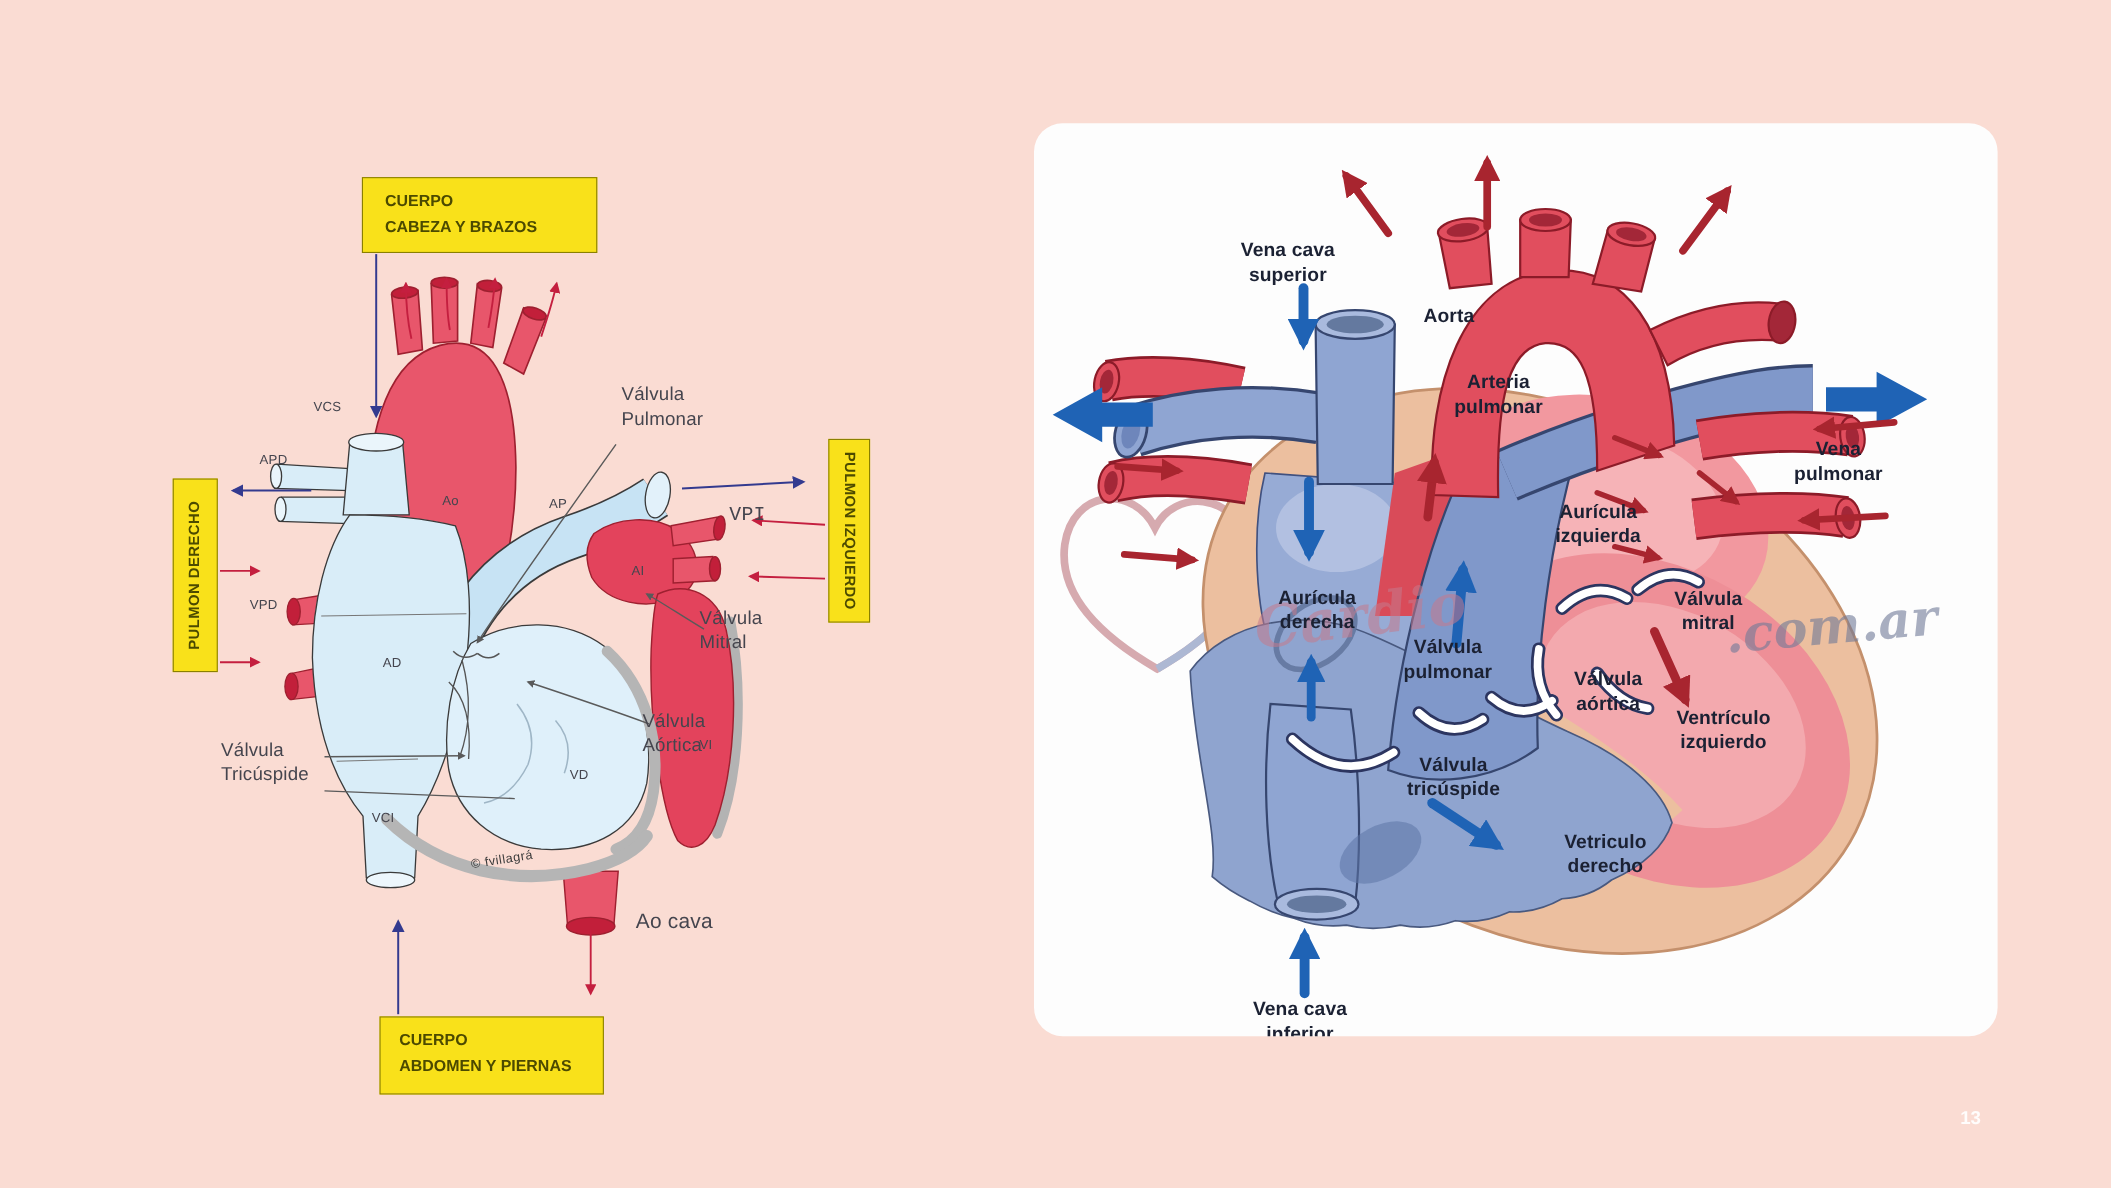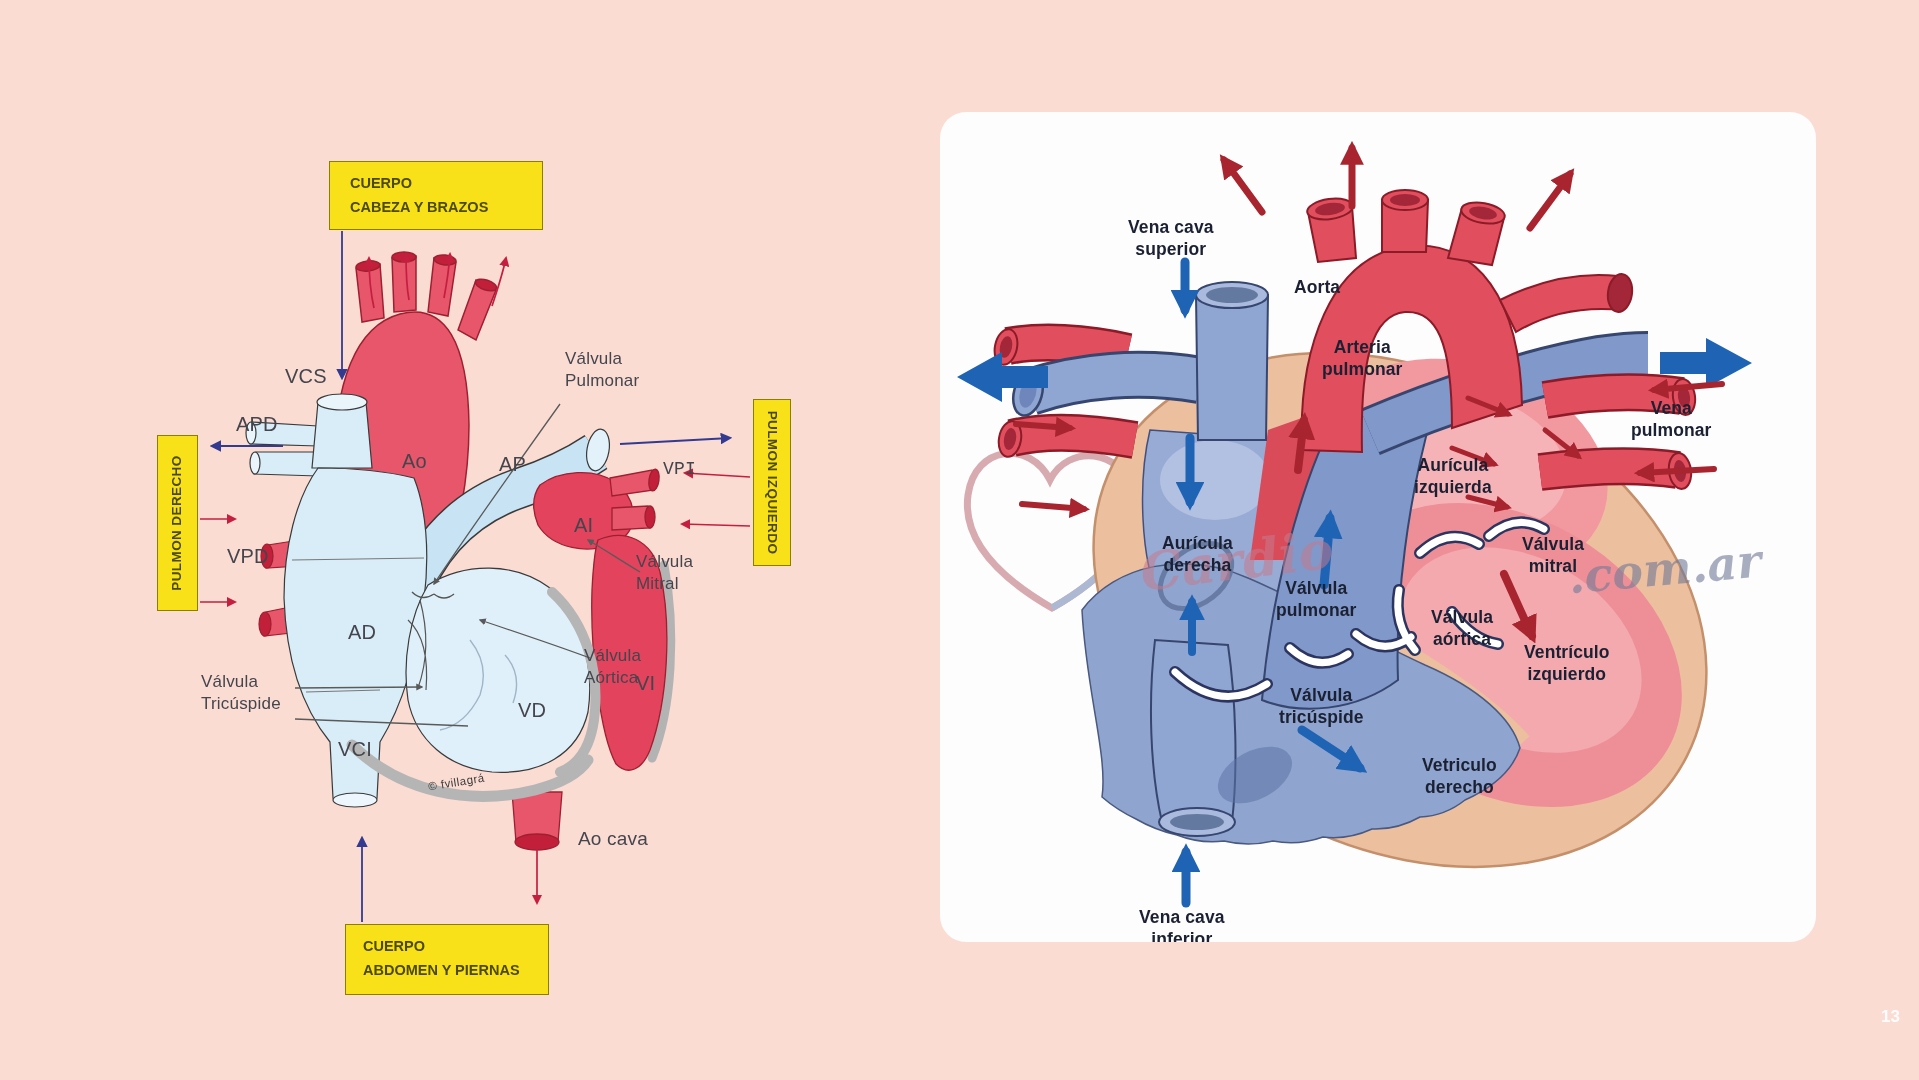--- a/index.html
+++ b/index.html
@@ -5,40 +5,40 @@
   html,body{margin:0;padding:0;}
   body{width:1919px;height:1080px;position:relative;overflow:hidden;
        background:#fadcd3;font-family:"Liberation Sans",sans-serif;}
   #stage{position:absolute;inset:0;}
   .card-bg{position:absolute;left:940px;top:112px;width:876px;height:830px;
            background:#fdfdfd;border-radius:26px;z-index:1;}
   svg.scene{position:absolute;left:0;top:0;z-index:2;}
   .lbl-layer{position:absolute;inset:0;z-index:3;pointer-events:none;}
   .llab{position:absolute;font-size:17px;color:#45454e;white-space:pre-line;
         line-height:1.32;letter-spacing:.2px;}
-  .lbig{font-size:20px;}
+  .lbig{font-size:12px;}
   .ybox{position:absolute;background:#f9e11a;border:1.6px solid #8a8000;
         color:#4c4a00;font-weight:bold;font-size:14.5px;white-space:pre-line;
         line-height:1.68;box-sizing:border-box;}
   .ybox.h{padding:9px 28px 0 20px;}
   .vbox{display:flex;align-items:center;justify-content:center;
         transform-origin:0 0;font-size:13.5px;letter-spacing:.4px;padding:0;}
   .rcard{position:absolute;left:940px;top:112px;width:876px;height:830px;
          overflow:hidden;border-radius:26px;}
   .rlab{position:absolute;font-weight:bold;font-size:17.5px;color:#1b2133;
         white-space:pre-line;line-height:1.26;letter-spacing:.1px;text-align:center;}
   .credit{position:absolute;font-size:11.5px;color:#3a3a3a;transform:rotate(-9deg);
           letter-spacing:.5px;}
   .wm{position:absolute;font-family:"DejaVu Serif",serif;font-style:italic;
       font-weight:bold;pointer-events:none;}
   .wm-brand{left:200px;top:418px;font-size:52px;color:rgba(196,122,140,.55);
             transform:rotate(-7deg);}
   .wm-domain{left:628px;top:430px;font-size:46px;color:rgba(112,122,152,.6);
              transform:rotate(-5deg);}
-  .pagenum{position:absolute;left:1881px;top:1007px;font-size:17px;font-weight:bold;
+  .pagenum{position:absolute;left:1782px;top:1007px;font-size:17px;font-weight:bold;
            color:rgba(255,255,255,.92);z-index:3;}
 </style>
 </head>
 <body>
 
 <div id="stage">
 
   <div class="card-bg"></div>
 
   <svg class="scene" width="1919" height="1080" viewBox="0 0 1919 1080">
@@ -309,21 +309,21 @@
     <div class="ybox h" style="left:329px;top:161px;width:214px;height:69px;">CUERPO
 CABEZA Y BRAZOS</div>
     <div class="ybox vbox" style="left:157px;top:611px;width:176px;height:41px;transform:rotate(-90deg);">PULMON DERECHO</div>
     <div class="ybox vbox" style="left:791px;top:399px;width:167px;height:38px;transform:rotate(90deg);">PULMON IZQUIERDO</div>
     <div class="ybox h" style="left:345px;top:924px;width:204px;height:71px;padding-left:17px;">CUERPO
 ABDOMEN Y PIERNAS</div>
 
     <div class="llab lbig" style="left:285px;top:363px;">VCS</div>
     <div class="llab lbig" style="left:236px;top:411px;">APD</div>
     <div class="llab lbig" style="left:227px;top:543px;">VPD</div>
-    <div class="llab lbig" style="left:348px;top:619px;">AD</div>
+    <div class="llab lbig" style="left:348px;top:595px;">AD</div>
     <div class="llab lbig" style="left:338px;top:736px;">VCI</div>
     <div class="llab lbig" style="left:402px;top:448px;">Ao</div>
     <div class="llab lbig" style="left:499px;top:451px;">AP</div>
     <div class="llab lbig" style="left:574px;top:512px;">AI</div>
     <div class="llab" style="left:663px;top:458px;font-size:18px;font-family:Liberation Mono, monospace;">VPI</div>
     <div class="llab lbig" style="left:518px;top:697px;">VD</div>
     <div class="llab lbig" style="left:636px;top:670px;">VI</div>
     <div class="llab" style="left:578px;top:826px;font-size:19px;">Ao cava</div>
     <div class="llab" style="left:565px;top:348px;">Válvula
 Pulmonar</div>

